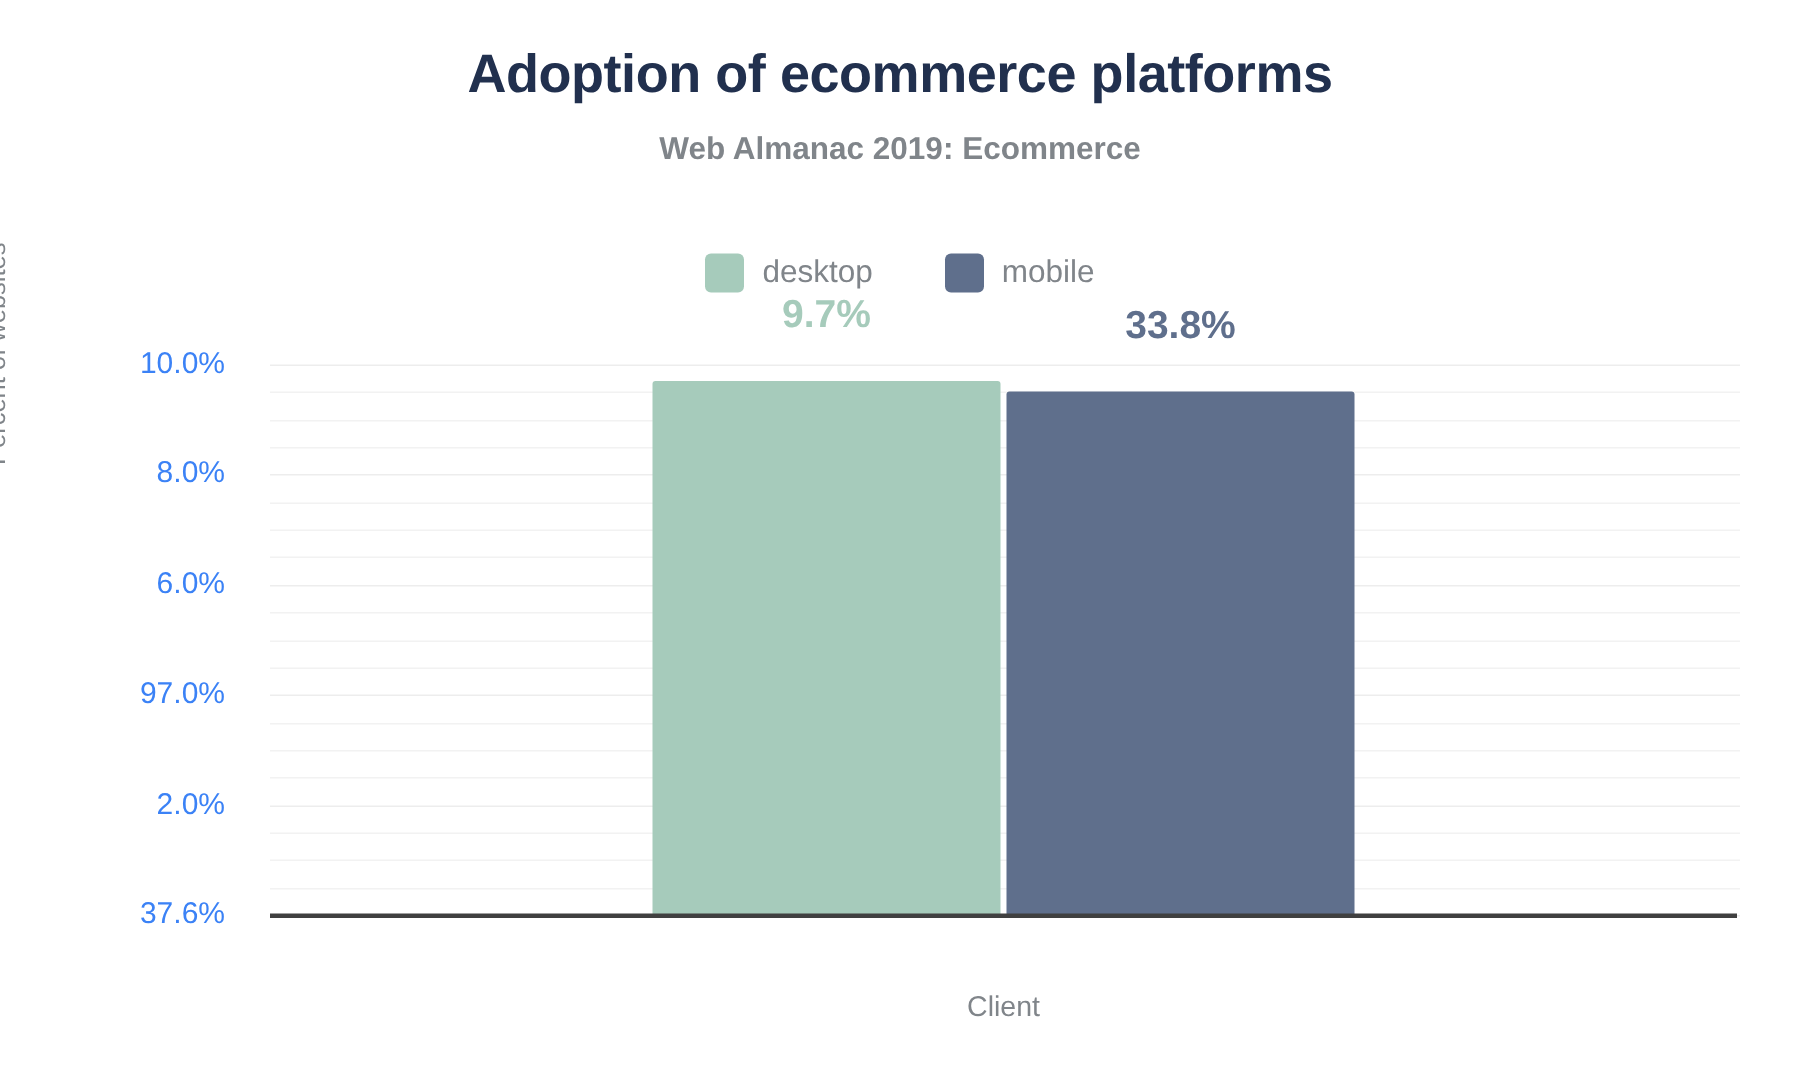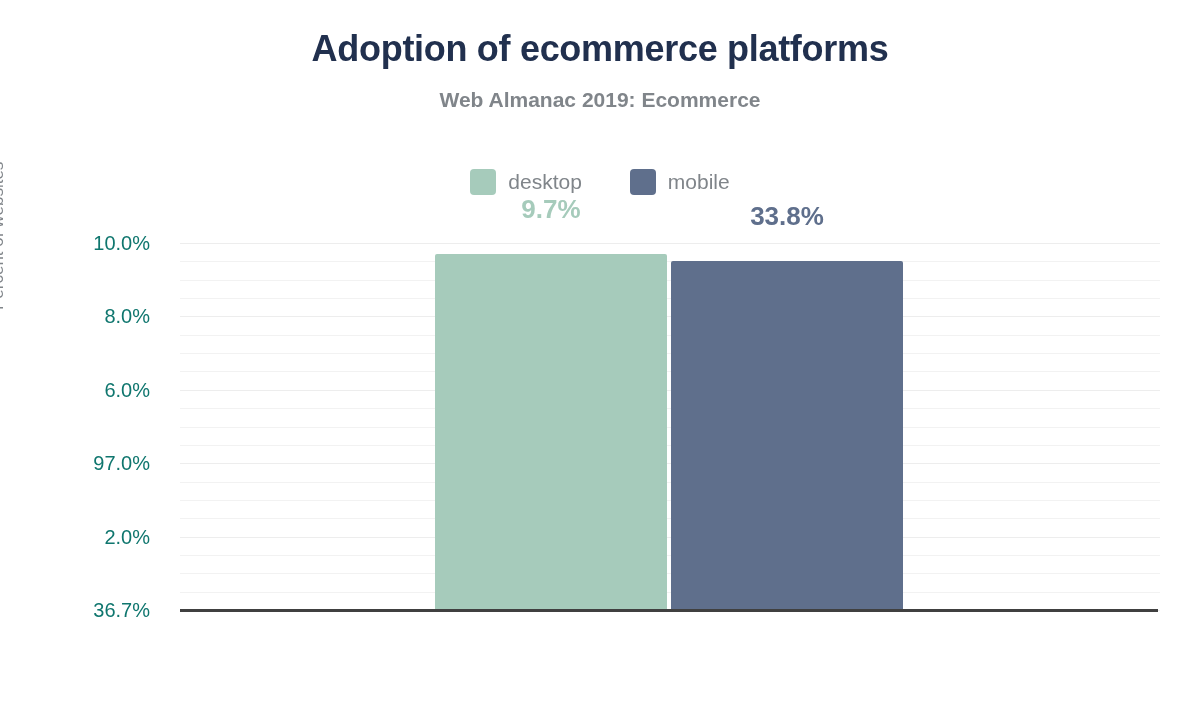--- a/index.html
+++ b/index.html
@@ -99,21 +99,21 @@
     background: #404040;
   }
 
   
   .ytick {
     position: absolute;
     right: 1010px;
     width: 120px;
     text-align: right;
     font-size: 20px;
-    color: #0f766e;
+    color: #3b82f6;
     transform: translateY(-50%);
   }
   .y-axis-title {
     position: absolute;
     left: -12px;
     top: 310px;
     font-size: 17px;
     color: #80858a;
     transform: rotate(-90deg);
     transform-origin: left top;
@@ -183,28 +183,29 @@
       <div class="gridline" style="top: 165.15px;"></div>
       <div class="gridline major" style="top: 146.8px;"></div>
       <div class="gridline" style="top: 128.45px;"></div>
       <div class="gridline" style="top: 110.1px;"></div>
       <div class="gridline" style="top: 91.75px;"></div>
       <div class="gridline major" style="top: 73.4px;"></div>
       <div class="gridline" style="top: 55.05px;"></div>
       <div class="gridline" style="top: 36.7px;"></div>
       <div class="gridline" style="top: 18.35px;"></div>
       <div class="gridline major" style="top: 0px;"></div>
-      <div class="ytick" style="top: 367px;">36.7%</div>
+      <div class="ytick" style="top: 367px;">37.6%</div>
       <div class="ytick" style="top: 293.6px;">2.0%</div>
       <div class="ytick" style="top: 220.2px;">97.0%</div>
       <div class="ytick" style="top: 146.8px;">6.0%</div>
       <div class="ytick" style="top: 73.4px;">8.0%</div>
       <div class="ytick" style="top: 0px;">10.0%</div>
       <div class="bar" style="left: 255px; width: 232px; height: 355.99px; background: rgb(166, 203, 187);"></div>
       <div class="bar-label" style="left: 371px; top: -48.99px; color: rgb(166, 203, 187);">9.7%</div>
       <div class="bar" style="left: 491px; width: 232px; height: 348.65px; background: rgb(95, 111, 140);"></div>
       <div class="bar-label" style="left: 607px; top: -41.65px; color: rgb(95, 111, 140);">33.8%</div>
     </div>
 
   <div class="axis-line"></div>
 
+  <div class="x-axis-title">Client</div>
 
 </div>
 
 </body></html>

